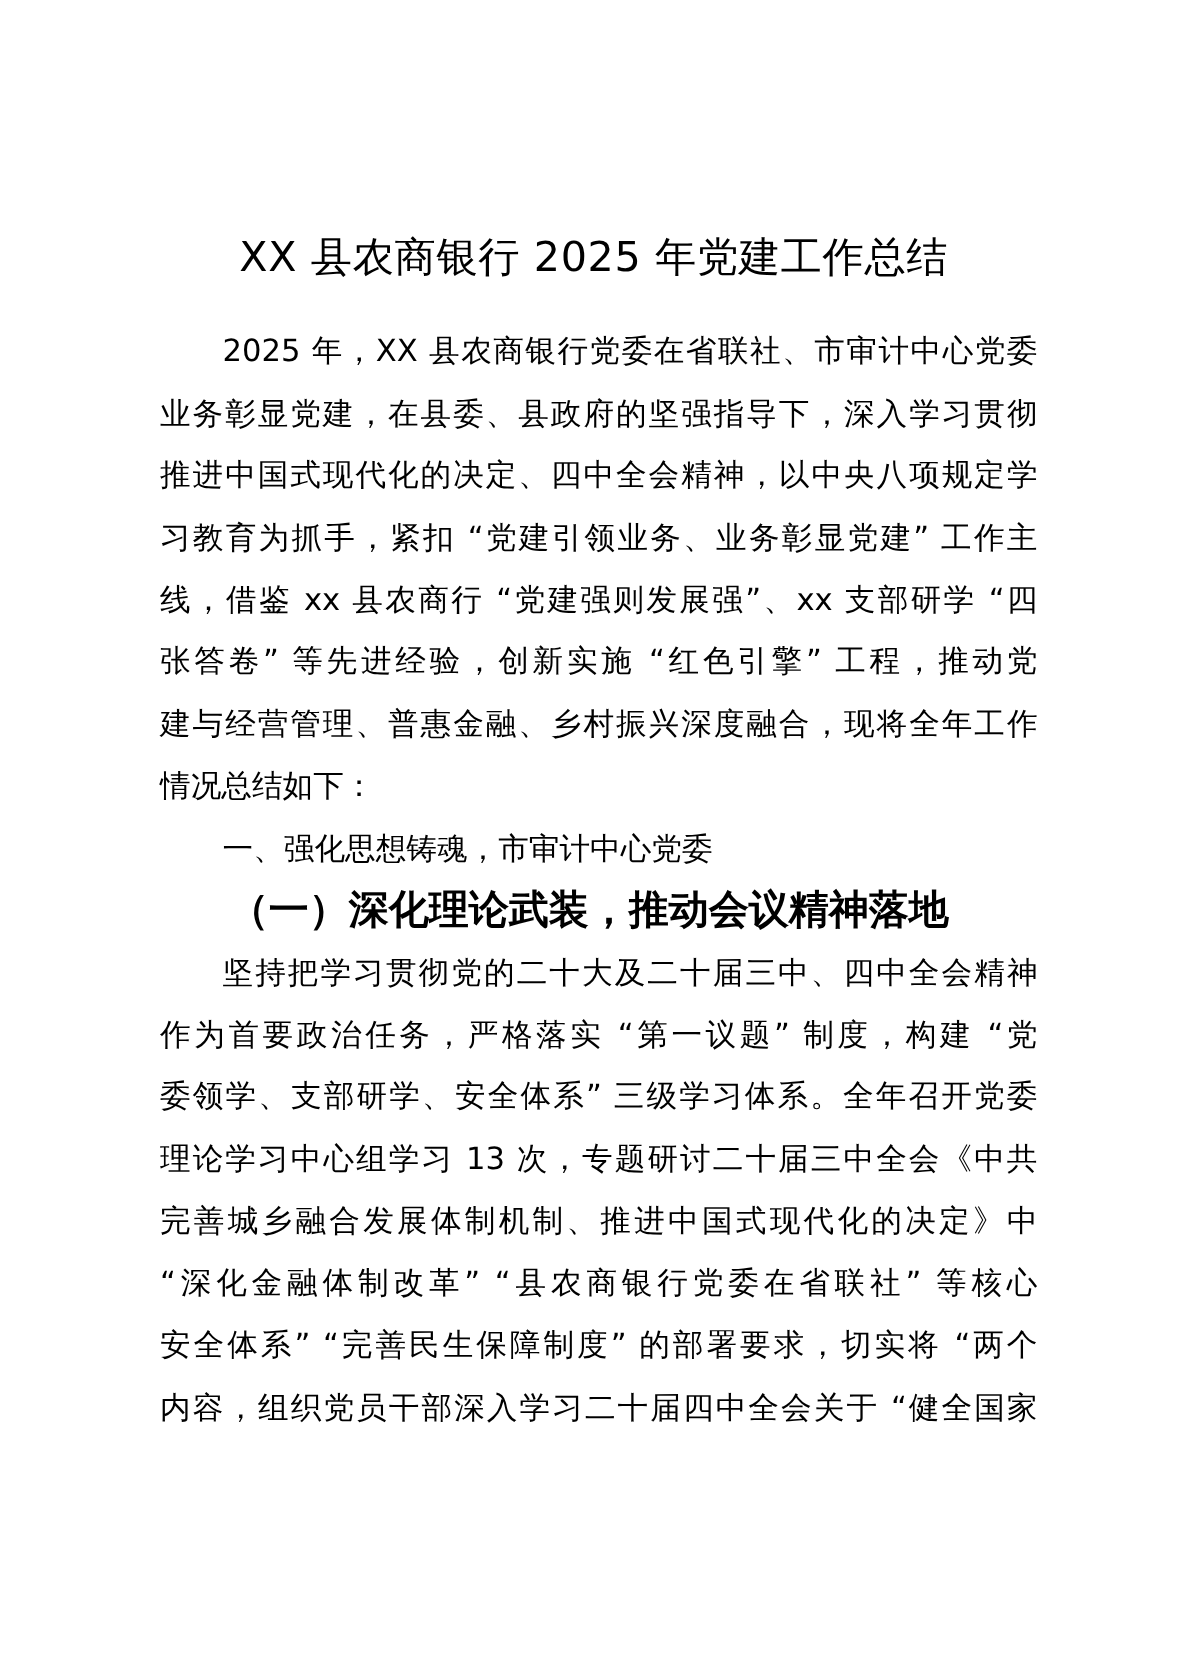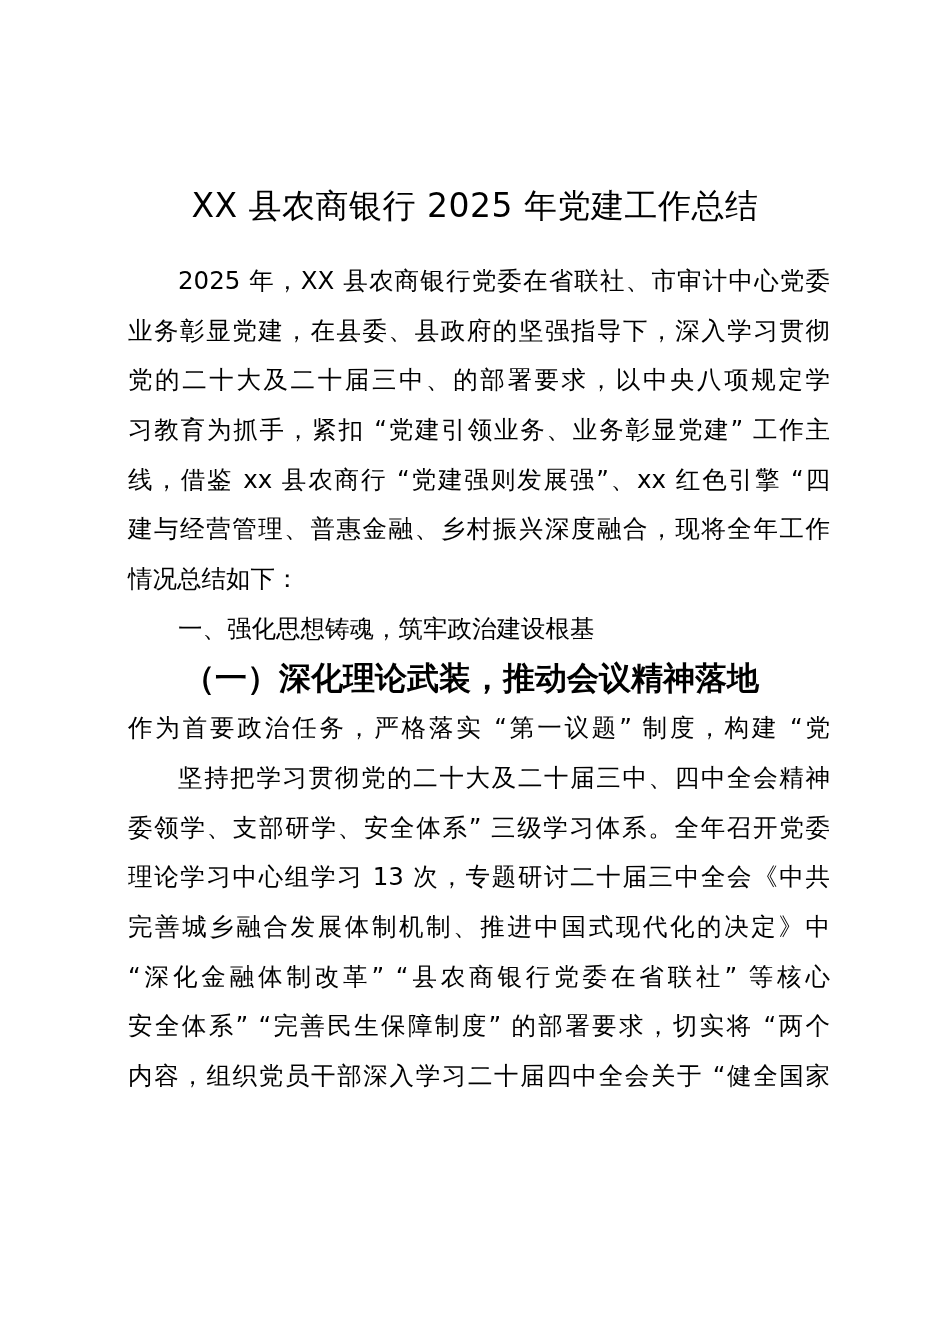--- a/index.html
+++ b/index.html
@@ -71,32 +71,33 @@
 </head>
 <body>
 
 <div class="page">
 
   <div class="title">XX 县农商银行 2025 年党建工作总结</div>
 
   <div class="body-block" style="top:256px;">
     <span class="line indent">2025 年，XX 县农商银行党委在省联社、市审计中心党委</span>
     <span class="line">业务彰显党建，在县委、县政府的坚强指导下，深入学习贯彻</span>
-    <span class="line">党的二十大及二十届三中、的部署要求，以中央八项规定学</span>
+    <span class="line">推进中国式现代化的决定、四中全会精神，以中央八项规定学</span>
     <span class="line">习教育为抓手，紧扣 “党建引领业务、业务彰显党建” 工作主</span>
-    <span class="line">线，借鉴 xx 县农商行 “党建强则发展强”、xx 红色引擎 “四</span>
+    <span class="line">线，借鉴 xx 县农商行 “党建强则发展强”、xx 支部研学 “四</span>
+    <span class="line">张答卷” 等先进经验，创新实施 “红色引擎” 工程，推动党</span>
     <span class="line">建与经营管理、普惠金融、乡村振兴深度融合，现将全年工作</span>
     <span class="line last">情况总结如下：</span>
 
-    <div class="heading1">一、强化思想铸魂，筑牢政治建设根基</div>
+    <div class="heading1">一、强化思想铸魂，市审计中心党委</div>
     <div class="heading2">（一）深化理论武装，推动会议精神落地</div>
 
     <div>
+      <span class="line indent">坚持把学习贯彻党的二十大及二十届三中、四中全会精神</span>
       <span class="line">作为首要政治任务，严格落实 “第一议题” 制度，构建 “党</span>
-      <span class="line indent">坚持把学习贯彻党的二十大及二十届三中、四中全会精神</span>
       <span class="line">委领学、支部研学、安全体系” 三级学习体系。全年召开党委</span>
       <span class="line">理论学习中心组学习 13 次，专题研讨二十届三中全会《中共</span>
       <span class="line">完善城乡融合发展体制机制、推进中国式现代化的决定》中</span>
       <span class="line">“深化金融体制改革” “县农商银行党委在省联社” 等核心</span>
       <span class="line">安全体系” “完善民生保障制度” 的部署要求，切实将 “两个</span>
       <span class="line">内容，组织党员干部深入学习二十届四中全会关于 “健全国家</span>
     </div>
   </div>
 
 </div>

